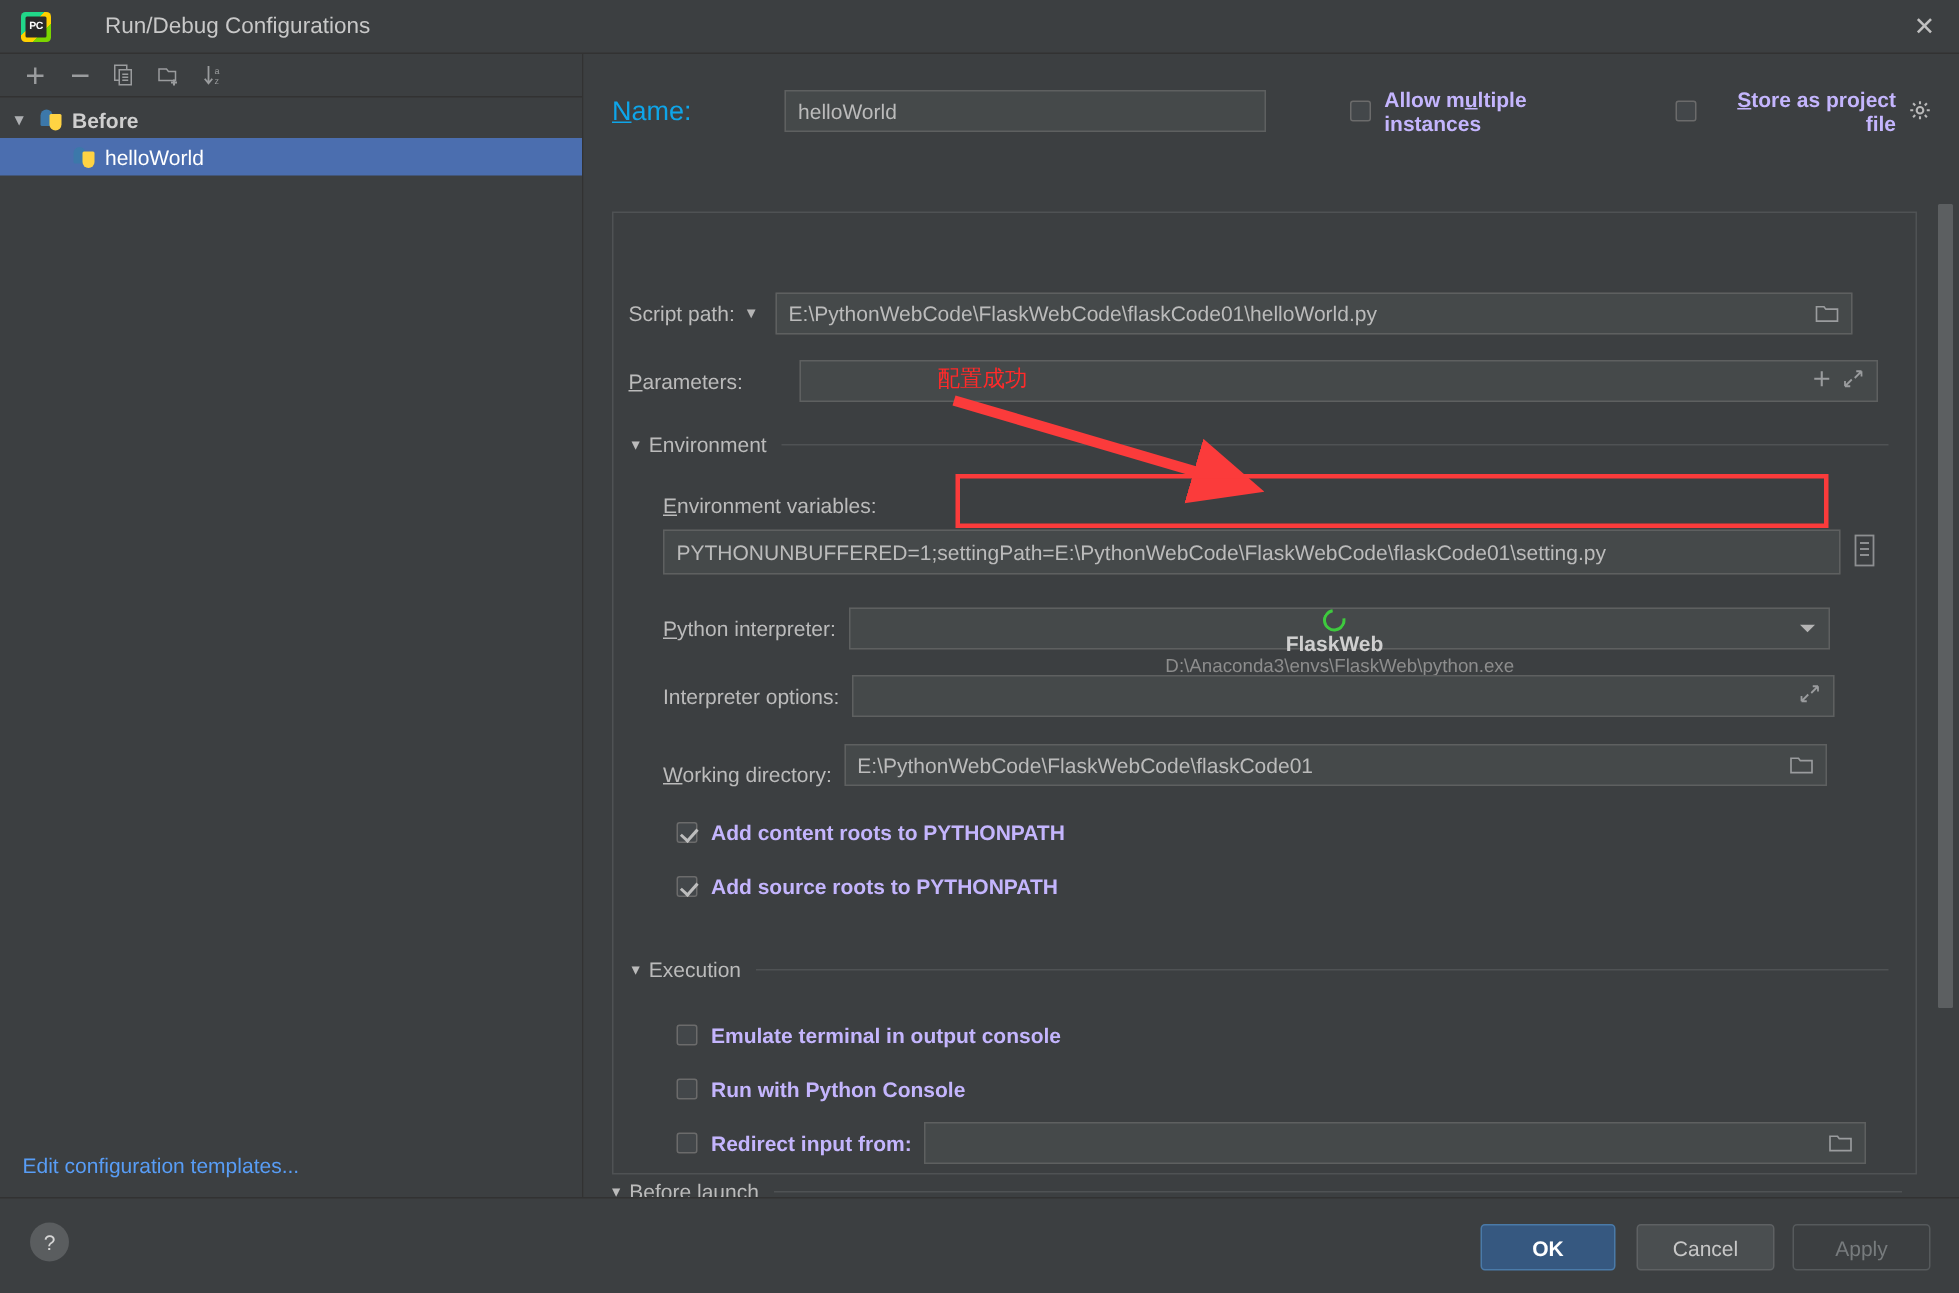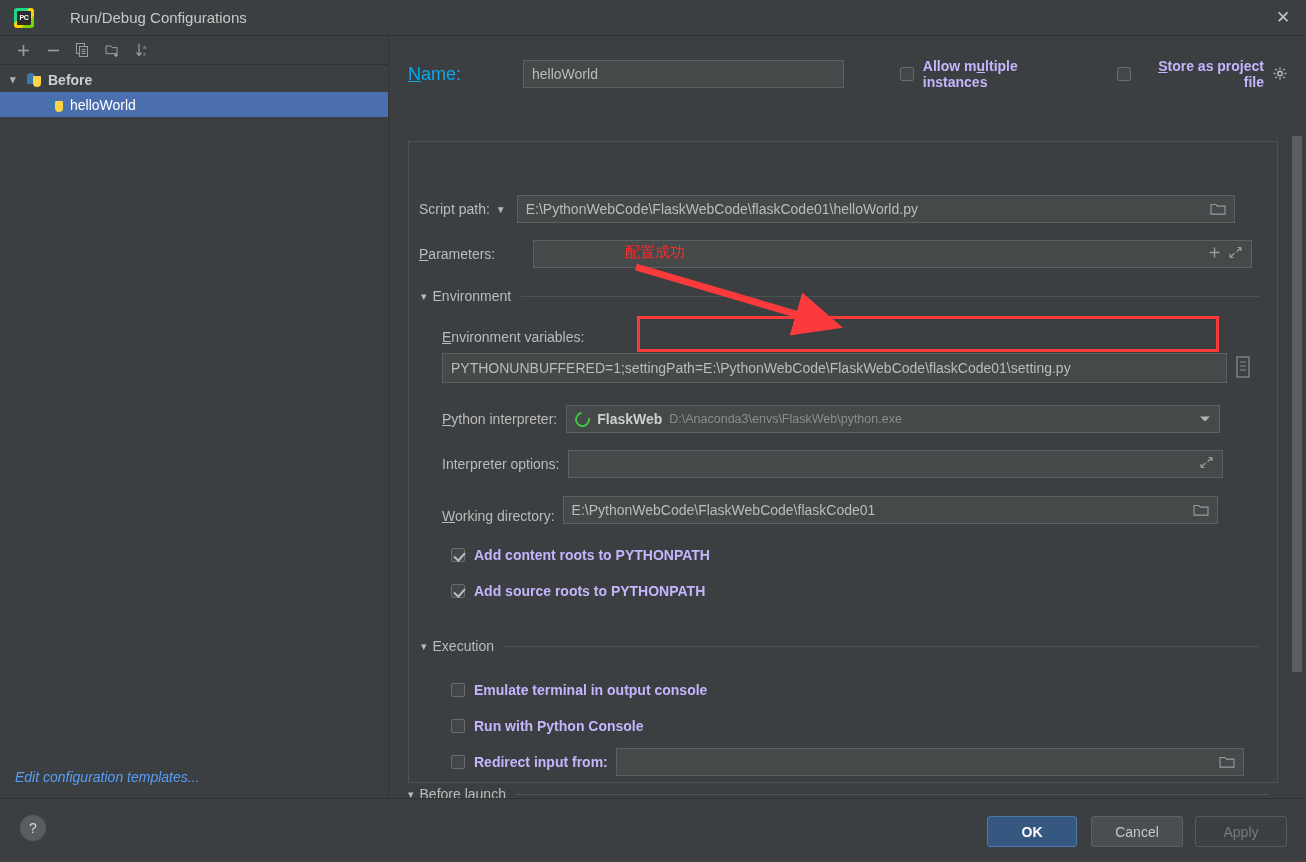--- a/index.html
+++ b/index.html
@@ -89,21 +89,21 @@
     width: 16px; height: 16px; margin-right: 6px; flex: none; position: relative;
   }
   .pyicon .top, .pyicon .bot {
     position: absolute; width: 8px; height: 11px;
   }
   .pyicon .top { left: 1px; top: 1px; background: #3c78aa; border-radius: 4px 4px 1px 1px; }
   .pyicon .bot { right: 1px; bottom: 1px; background: #ffd343; border-radius: 1px 1px 4px 4px; }
 
   .edit-templates {
     position: absolute; left: 15px; bottom: 13px;
-    color: #589df6; font-size: 14px; cursor: pointer; font-style: italic;
+    color: #589df6; font-size: 14px; cursor: pointer;
   }
 
   
   .rightpanel {
     position: absolute; left: 389px; top: 36px;
     width: 917px; height: 762px;
     background: #3c3f41;
   }
   .namerow {
     position: absolute; left: 19px; top: 22px;
@@ -416,21 +416,21 @@
         <span style="margin-left:6px; cursor:pointer;">
           <svg width="20" height="24" viewBox="0 0 20 24">
             <rect x="4" y="2" width="12" height="20" fill="none" stroke="#8d8f91" stroke-width="1.2"></rect>
             <path d="M7 7h6M7 11h6M7 15h6" stroke="#8d8f91" stroke-width="1.2"></path>
           </svg>
         </span>
       </div>
 
       <div class="row" style="top:262px; left:33px; width:830px;">
         <span class="rowlabel"><span class="u">P</span>ython interpreter:</span>
-        <div class="textfield" style="width:654px; margin-left:9px;">
+        <div class="textfield" style="width:654px; margin-left:9px;flex-direction:column;">
           <span class="anaconda"></span>
           <span class="interp-name">FlaskWeb</span>
           <span class="interp-path">D:\Anaconda3\envs\FlaskWeb\python.exe</span>
           <span class="dd-arrow"></span>
         </div>
       </div>
 
       <div class="row" style="top:307px; left:33px; width:830px;">
         <span class="rowlabel">Interpreter options:</span>
         <div class="textfield empty" style="width:655px; margin-left:8px;">

